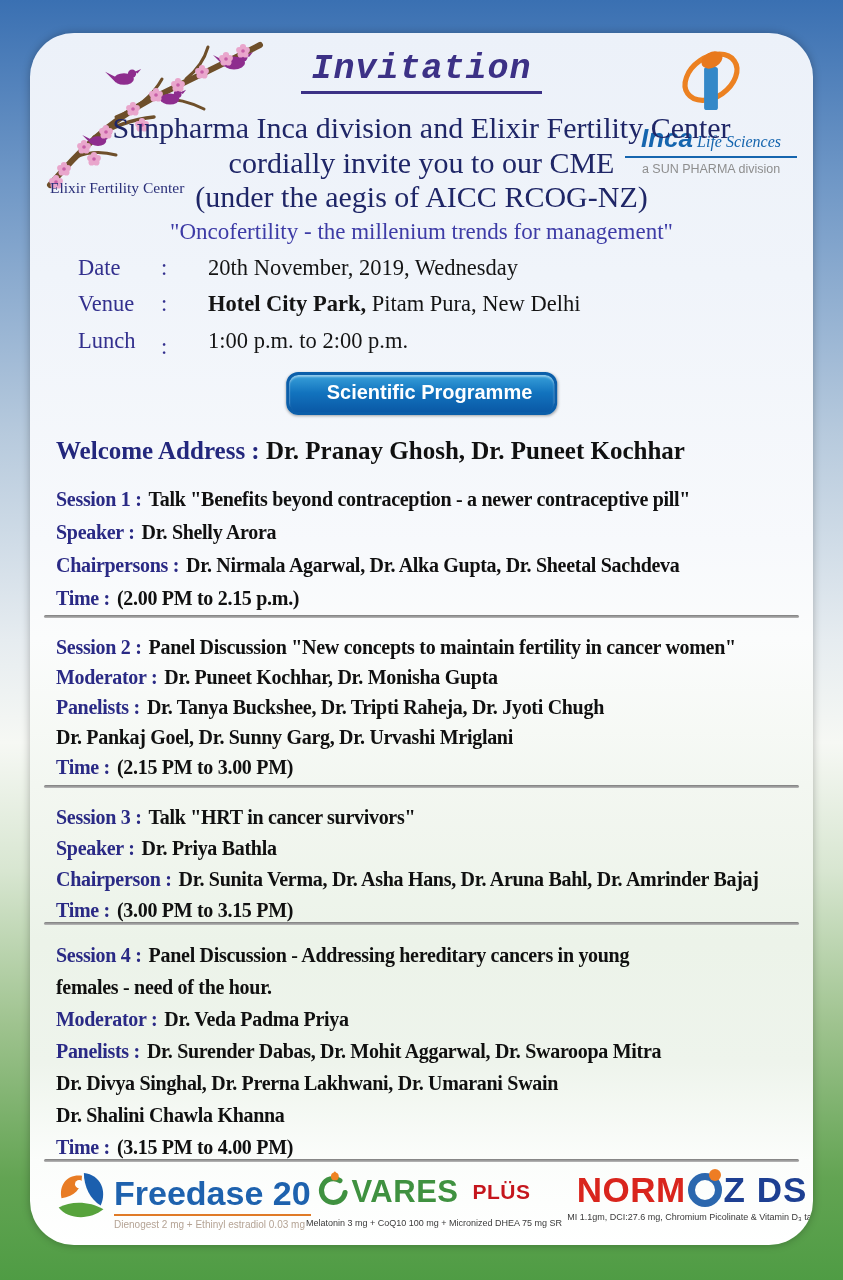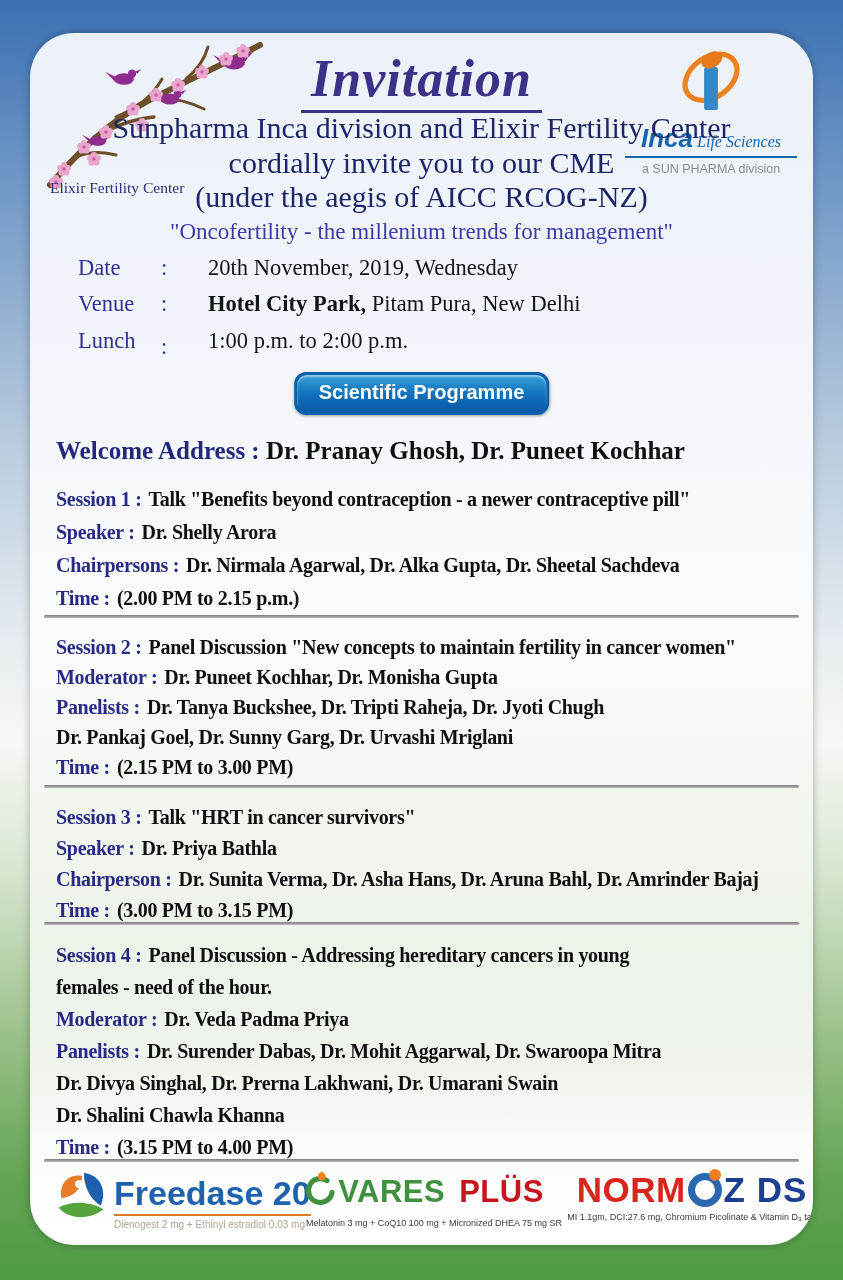--- a/index.html
+++ b/index.html
@@ -16,22 +16,22 @@
     background:linear-gradient(180deg,
       #ecf1f9 0%, #f0f4fa 20%, #f7f9fc 42%, #fbfcfc 50%,
       #f3f7f1 62%, #ecf3e9 75%, #eef4ec 85%, #fbfdfb 93%, #ffffff 100%);
     box-shadow:0 0 8px rgba(0,0,0,.28);
   }
   
   .branch{position:absolute;left:6px;top:6px;}
   .elixir-caption{position:absolute;left:20px;top:146px;font-size:15.5px;color:#2b3079;}
   .title-wrap{position:absolute;left:0;right:0;top:16px;text-align:center;}
   .title{
-    display:inline-block;font-family:Liberation Serif, serif;
-    font-style:italic;font-weight:bold;font-size:52px;color:#3c3186;
+    display:inline-block;font-family:Liberation Mono, monospace;
+    font-style:italic;font-weight:bold;font-size:35px;color:#3c3186;
     border-bottom:3px solid #3c3186;padding:0 10px 2px 10px;letter-spacing:1px;
   }
   .inca{position:absolute;right:16px;top:8px;width:172px;text-align:center;}
   .inca-mark{display:block;margin:0 auto;}
   .inca-name-row{border-bottom:2px solid #1565ae;padding-bottom:2px;white-space:nowrap;}
   .inca-name{font-family:"Liberation Sans",sans-serif;font-weight:bold;font-style:italic;font-size:26px;color:#1565ae;}
   .inca-tag{font-style:italic;font-size:16px;color:#1565ae;}
   .inca-div{font-family:"Liberation Sans",sans-serif;font-size:12.5px;color:#8e8e8e;margin-top:4px;}
   .intro{position:absolute;left:0;right:0;top:78px;text-align:center;color:#1f2667;}
   .intro .iline{font-size:30px;line-height:34.5px;}
@@ -40,21 +40,21 @@
   .drow{position:absolute;left:0;width:100%;font-size:22.5px;}
   .drow .dlabel{position:absolute;left:48px;color:#33308e;}
   .drow .dcolon{position:absolute;left:131px;color:#33308e;}
   .drow .dvalue{position:absolute;left:178px;color:#141414;white-space:nowrap;}
   .drow .dbold{font-weight:bold;}
   
   .sp-btn{
     position:absolute;left:50%;top:339px;transform:translateX(-50%);
     font-family:"Liberation Sans",sans-serif;font-weight:bold;font-size:20px;color:#fff;
     background:linear-gradient(180deg,#38a0da 0%,#1273be 48%,#0a59a6 100%);
-    border:3px solid #0b5ea9;border-radius:12px;padding:6px 22px 8px 22px;
+    border:3px solid #0b5ea9;border-radius:12px;padding:6px 22px 8px 38px;
     box-shadow:inset 0 2px 2px rgba(255,255,255,.45),0 1px 3px rgba(0,0,0,.35);
     cursor:pointer;white-space:nowrap;
   }
   
   .welcome{position:absolute;left:26px;top:404px;font-size:25px;font-weight:bold;white-space:nowrap;}
   .welcome .lbl{color:#23277d;}
   .welcome .txt{color:#101010;margin-left:0;}
   .session{position:absolute;left:26px;right:6px;}
   .session .sline{height:var(--lh);line-height:var(--lh);font-size:20px;font-weight:bold;
     white-space:nowrap;letter-spacing:-0.3px;}
@@ -68,21 +68,21 @@
   .brand{position:absolute;top:0;}
   .freedase{left:24px;width:252px;}
   .freedase-row{display:flex;align-items:center;}
   .freedase-text{margin-left:4px;}
   .freedase-name{font-family:"Liberation Sans",sans-serif;font-weight:bold;font-size:34px;color:#1e62ae;white-space:nowrap;}
   .freedase-rule{height:2px;background:#e07b28;margin:1px 0 3px 0;}
   .freedase-tag{font-family:"Liberation Sans",sans-serif;font-size:10px;color:#b4a394;white-space:nowrap;}
   .ovares{left:276px;width:230px;text-align:center;}
   .ovares-row{display:flex;align-items:center;justify-content:center;padding-left:6px;}
   .ovares-green{font-family:"Liberation Sans",sans-serif;font-weight:bold;font-size:31px;color:#3f9140;letter-spacing:.5px;}
-  .ovares-red{font-family:"Liberation Sans",sans-serif;font-weight:bold;font-size:31px;color:#c5161d;margin-left:14px;letter-spacing:.5px;}
+  .ovares-red{font-family:"Liberation Sans",sans-serif;font-weight:bold;font-size:21px;color:#c5161d;margin-left:14px;letter-spacing:.5px;}
   .ovares-tag{font-family:"Liberation Sans",sans-serif;font-size:9px;color:#3a3a3a;margin-top:4px;white-space:nowrap;}
   .normoz{left:520px;width:260px;text-align:center;margin-left:12px;}
   .normoz-row{display:flex;align-items:center;justify-content:center;}
   .normoz-red{font-family:"Liberation Sans",sans-serif;font-weight:bold;font-size:35px;color:#d9251d;letter-spacing:.5px;}
   .normoz-o{position:relative;display:inline-block;width:20px;height:20px;border:7px solid #2b67ae;border-radius:50%;margin:0 2px;}
   .normoz-dot{position:absolute;top:-11px;right:-6px;width:12px;height:12px;border-radius:50%;background:#ee7d23;}
   .normoz-blue{font-family:"Liberation Sans",sans-serif;font-weight:bold;font-size:35px;color:#1d3f92;letter-spacing:1px;}
   .normoz-tag{font-family:"Liberation Sans",sans-serif;font-size:9px;color:#3a3a3a;margin-top:2px;white-space:nowrap;}
 </style>
 </head>

